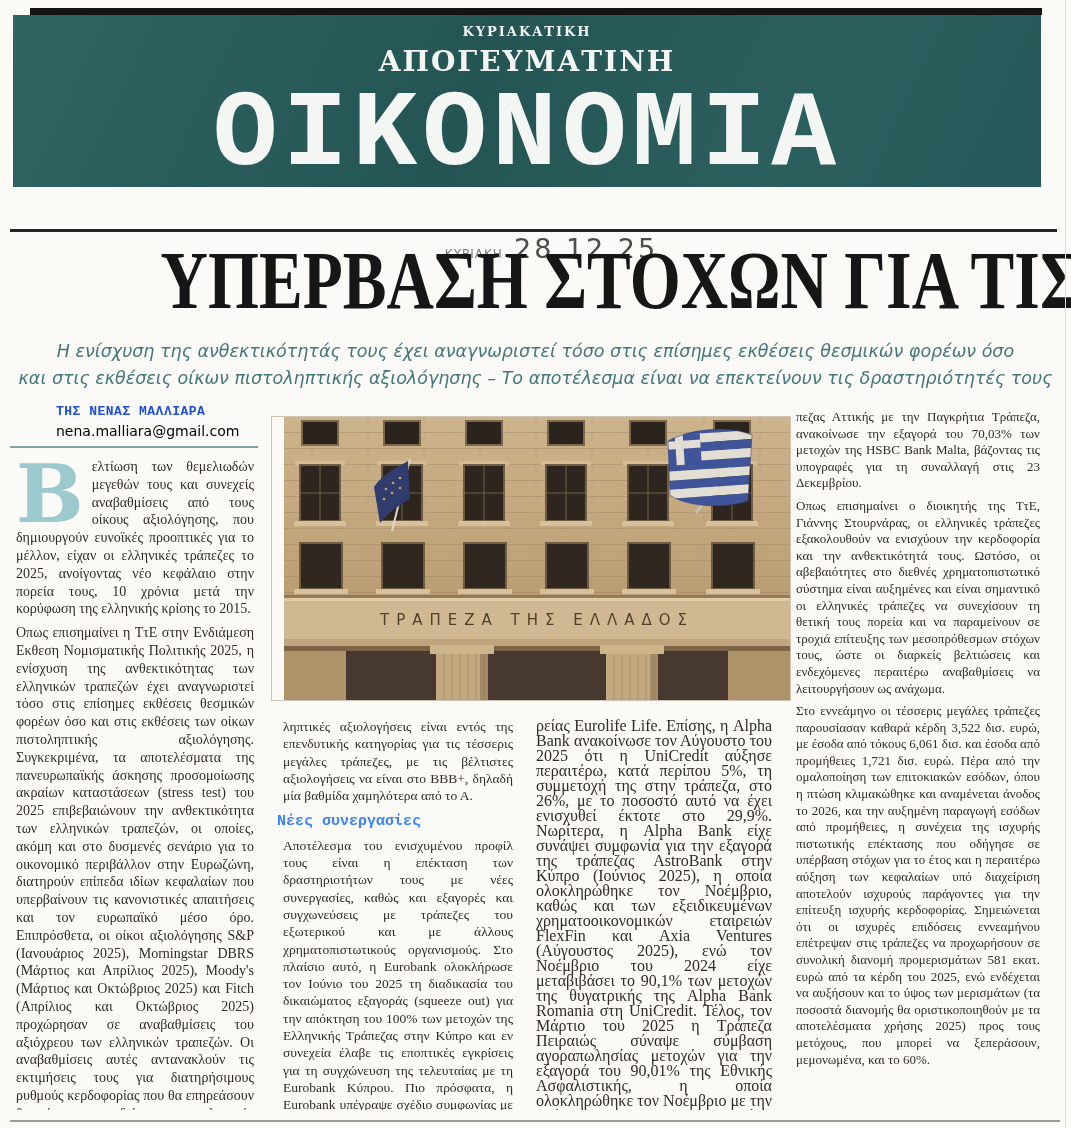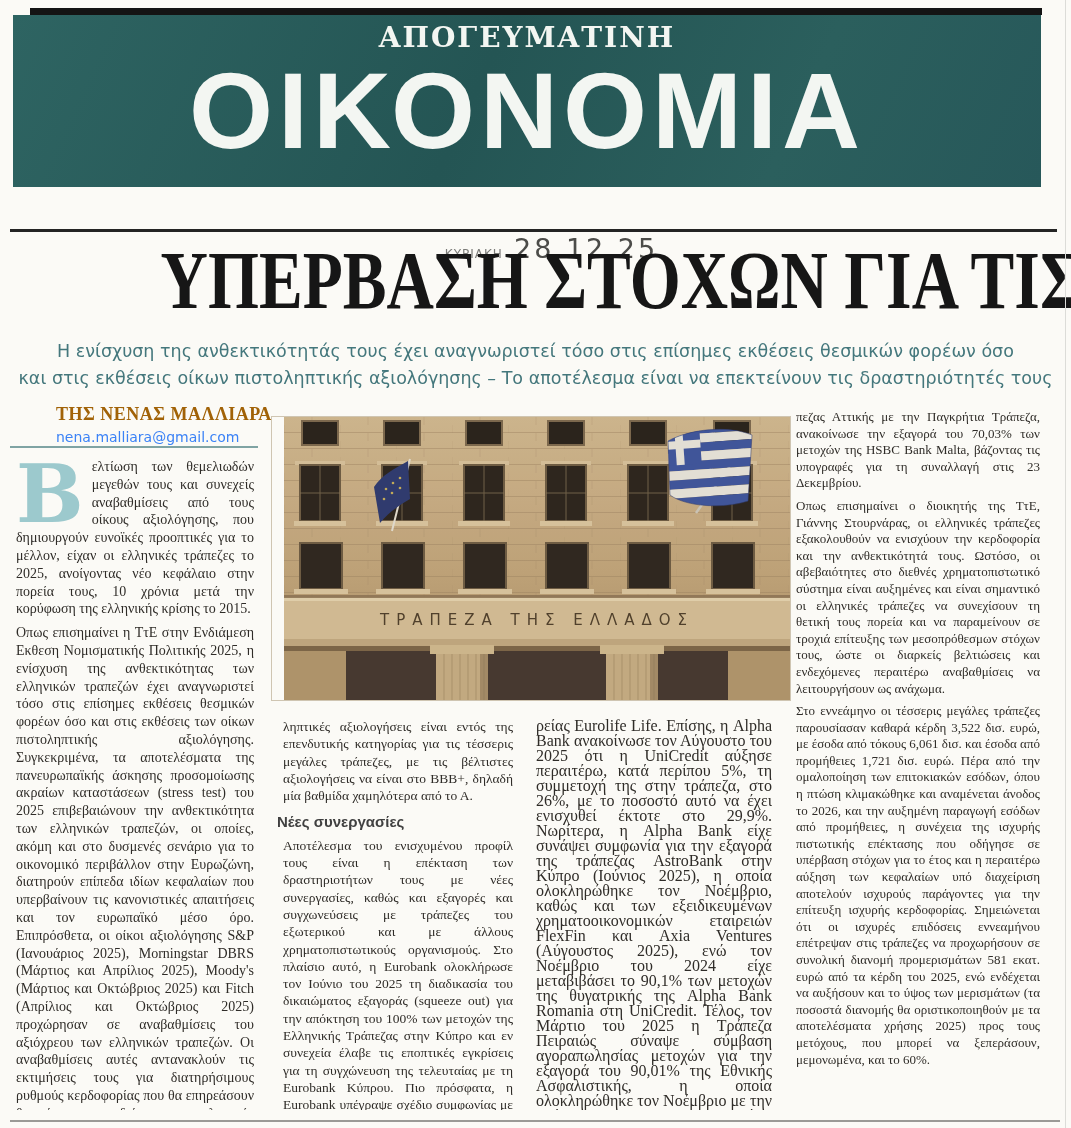--- a/index.html
+++ b/index.html
@@ -10,74 +10,75 @@
   }
   
   .black-bar { position:absolute; left:30px; top:8px; width:1012px; height:7px; background:#141414; }
   .banner {
     position:absolute; left:13px; top:15px; width:1028px; height:172px;
     background:linear-gradient(115deg,#2e6462 0%,#245554 45%,#2b5f5d 75%,#27585a 100%);
     text-align:center; color:#f3f6f2; overflow:hidden;
   }
   .banner .kicker { margin-top:9px; font-family:"DejaVu Serif",serif; font-weight:bold; font-size:13px; letter-spacing:2px; }
   .banner .paper-name { font-family:"DejaVu Serif",serif; font-weight:bold; font-size:28px; letter-spacing:2px; margin-top:6px; }
-  .banner .section-name { font-family:Liberation Sans, sans-serif; font-weight:bold; font-size:108px; line-height:110px; letter-spacing:5px; margin-top:2px; white-space:nowrap; }
+  .banner .section-name { font-family:Liberation Mono, monospace; font-weight:bold; font-size:108px; line-height:110px; letter-spacing:5px; margin-top:2px; white-space:nowrap; }
   .dateline { position:absolute; left:16px; top:193px; width:100%; text-align:center; font-family:"DejaVu Sans",sans-serif;margin-top:40px; }
   .dateline .day  { font-size:12px; color:#7b7b78; letter-spacing:1px; vertical-align:baseline; }
   .dateline .date { font-size:27px; color:#4c4c49; letter-spacing:3px; margin-left:6px; }
   .rule-top    { position:absolute; left:10px; top:229px; width:1047px; height:3px; background:#242424; }
   .rule-bottom { position:absolute; left:10px; top:1120px; width:1050px; height:2px; background:#9a9a96; }
   .page-edge   { position:absolute; left:1065px; top:0; width:1px; height:1128px; background:#dcdcd8; }
 
   
   .headline {
     position:absolute; left:0; top:240px; width:1071px; margin:0;
     text-align:center; white-space:nowrap;
     font-family:"Liberation Serif",serif; font-weight:600; font-size:82px; line-height:82px; color:#161616;
   }
   .headline span { display:inline-block; transform:scaleX(0.80); transform-origin:center; }
   .subhead {
     position:absolute; left:0; top:338px; width:1071px; text-align:center;
-    font-family:"DejaVu Sans",sans-serif; 
+    font-family:"DejaVu Sans",sans-serif; font-style:italic;
     font-size:17.5px; line-height:27px; color:#44777c;
   }
 
   
   .byline { position:absolute; left:56px; top:404px; width:220px; }
-  .byline .author { font-family:Liberation Serif, serif; font-weight:bold; font-size:18px; letter-spacing:0.5px; color:#a16207; }
-  .byline .email  { font-family:"DejaVu Sans",sans-serif; font-size:14px; color:#3b82f6; margin-top:4px; }
+  .byline .author { font-family:Liberation Mono, monospace; font-weight:bold; font-size:13px; letter-spacing:0.5px; color:#1d4ed8; }
+  .byline .email  { font-family:"DejaVu Sans",sans-serif; font-size:14px; color:#000000; margin-top:4px; }
   .byline-rule { position:absolute; left:10px; top:446px; width:248px; height:2px; background:#7fa3a3; }
 
   
   .photo { position:absolute; left:272px; top:417px; width:506px; height:283px; outline:1px solid #cfc5b2; }
 
   
   .col { position:absolute; text-align:justify; overflow:hidden; color:#2f2c28; }
   .col p { margin:6px; }
   .col1 { left:10px;  top:452px; width:250px; height:658px; font-size:14px;   line-height:17.8px; }
   .col2 { left:277px; top:712px; width:242px; height:398px; font-size:13.5px; line-height:17.3px; }
   .col3 { left:530px; top:712px; width:248px; height:398px; font-size:16px; line-height:15px; }
   .col4 { left:790px; top:403px; width:256px; height:707px; font-size:13px;   line-height:16.6px; }
   .dropcap {
     float:left; font-family:"DejaVu Serif",serif; font-weight:bold;
     font-size:80px; line-height:62px; color:#9cc9cd; margin:5px 8px 2px 0;
   }
   .crosshead {
-    font-family:Liberation Sans, sans-serif; font-weight:bold; font-size:15px;
-    margin:9px 0 4px 0; text-align:left; color:#404040;
+    font-family:Liberation Mono, monospace; font-weight:bold; font-size:15px;
+    margin:9px 0 4px 0; text-align:left; color:#3b82f6;
   }
 </style>
 </head>
 <body>
 
 <div class="page">
 
   <div class="black-bar"></div>
 
   <header class="banner">
+    <div class="kicker">ΚΥΡΙΑΚΑΤΙΚΗ</div>
     <div class="paper-name">ΑΠΟΓΕΥΜΑΤΙΝΗ</div>
     <div class="section-name">ΟΙΚΟΝΟΜΙΑ</div>
   </header>
 
   <div class="dateline">
     <span class="day">ΚΥΡΙΑΚΗ</span>
     <span class="date">28.12.25</span>
   </div>
 
   <div class="rule-top"></div>

